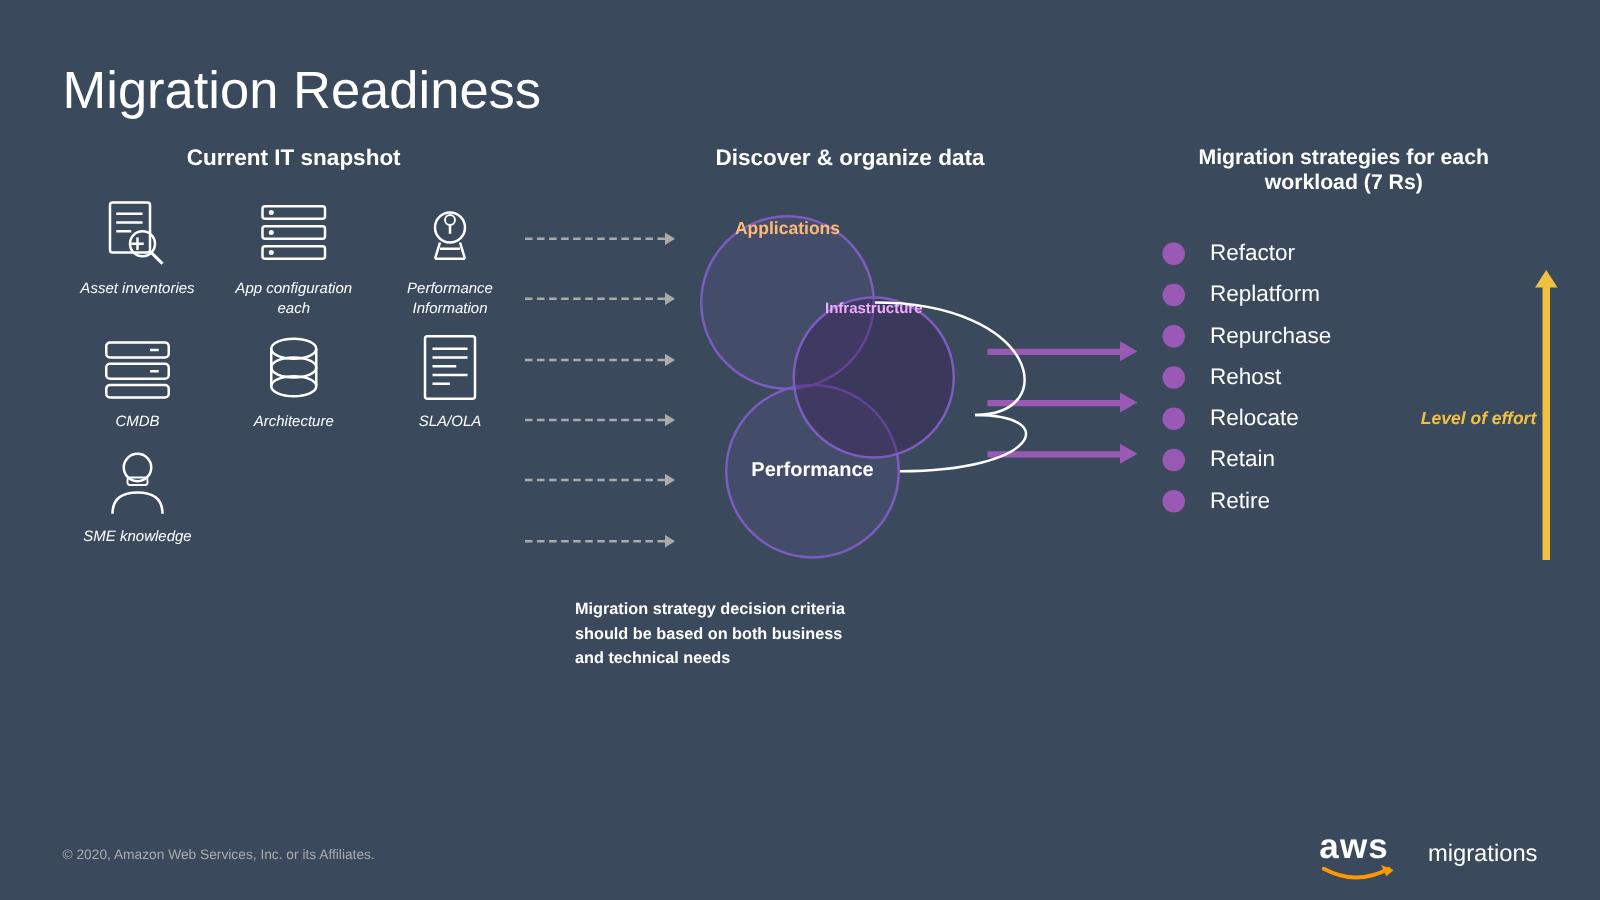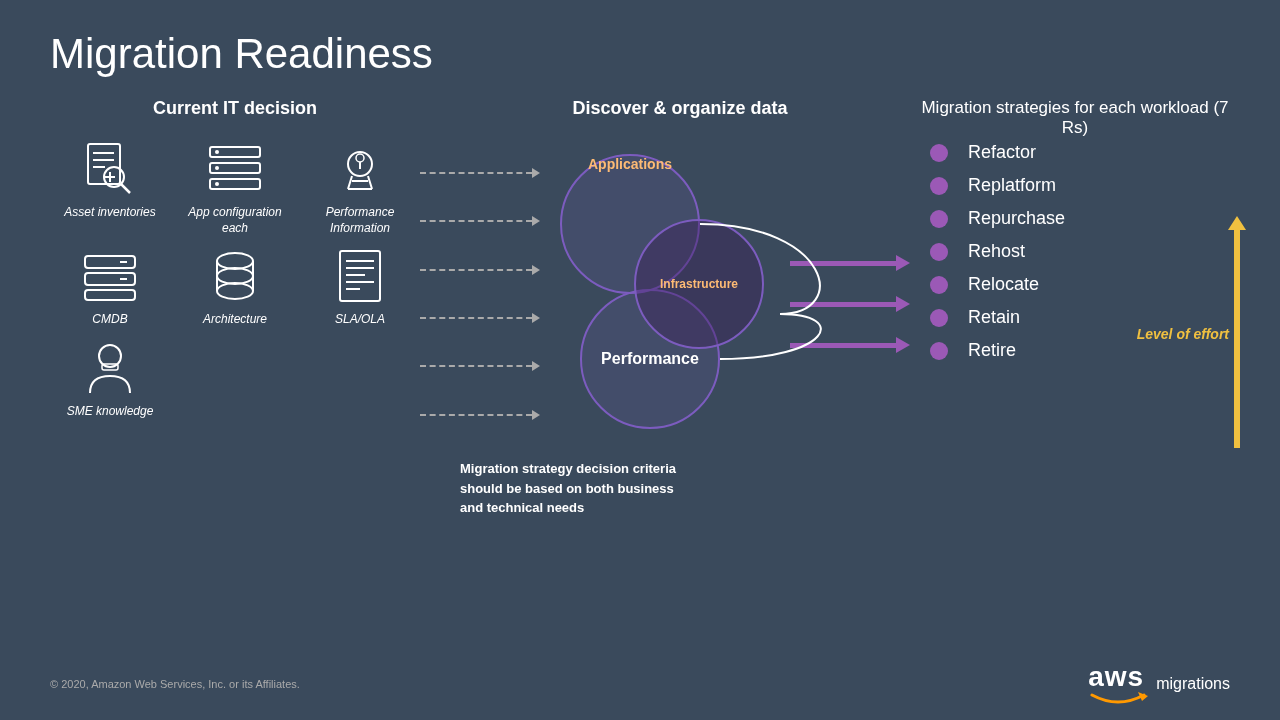--- a/index.html
+++ b/index.html
@@ -10,21 +10,21 @@
       font-family: 'Segoe UI', Arial, sans-serif;
       color: #ffffff;
       overflow: hidden;
       position: relative;
     }
 
     .slide {
       width: 1280px;
       height: 720px;
       position: relative;
-      padding: 30px 50px;
+      padding: 48px 50px;
     }
 
     .title {
       font-size: 42px;
       font-weight: 300;
       color: #ffffff;
       margin-bottom: 20px;
     }
 
     
@@ -155,39 +155,39 @@
     .circle-infra {
       position: absolute;
       top: 75px;
       left: 84px;
       width: 130px;
       height: 130px;
       border-radius: 50%;
       border: 2.5px solid #7c5cbf;
       background: rgba(60, 30, 90, 0.4);
       display: flex;
-      align-items: center;
+      align-items: flex-start;
       justify-content: center;
       font-size: 12px;
       font-weight: 600;
-      color: #fdba74;
+      color: #f0abfc;
       text-align: center;
     }
 
     
     .col-right {
       width: 310px;
       flex-shrink: 0;
     }
 
     .col-right h2 {
       font-size: 18px;
-      font-weight: 400;
-      color: #ffffff;
-      margin-bottom: 4px;
+      font-weight: 700;
+      color: #ffffff;
+      margin-bottom: 36px;
       text-align: center;
     }
 
     .strategies {
       list-style: none;
       display: flex;
       flex-direction: column;
       gap: 12px;
       padding-left: 10px;
     }
@@ -292,21 +292,21 @@
 </head>
 <body>
 
 <div class="slide">
 
   <h1 class="title">Migration Readiness</h1>
 
   <div class="section-wrapper">
 
     <div class="col-left">
-      <h2>Current IT decision</h2>
+      <h2>Current IT snapshot</h2>
       <div class="icon-grid">
 
         <div class="icon-item">
           <svg viewBox="0 0 60 60">
             <rect x="8" y="5" width="32" height="40" rx="2" stroke-width="2"></rect>
             <line x1="13" y1="14" x2="34" y2="14" stroke-width="2"></line>
             <line x1="13" y1="21" x2="34" y2="21" stroke-width="2"></line>
             <line x1="13" y1="28" x2="25" y2="28" stroke-width="2"></line>
             <circle cx="34" cy="38" r="10" stroke-width="2"></circle>
             <line x1="41" y1="45" x2="50" y2="54" stroke-width="2.5"></line>
@@ -506,17 +506,17 @@
     <span class="footer-copy">© 2020, Amazon Web Services, Inc. or its Affiliates.</span>
     <div class="aws-logo">
       <div style="display:flex;flex-direction:column;align-items:flex-start;">
         <span class="aws-text" style="font-size:28px;font-weight:600;letter-spacing:1px;line-height:1;">aws</span>
 
         <svg width="60" height="14" viewBox="0 0 60 14">
           <path d="M 4 4 Q 30 18 56 4" stroke="#ff9900" stroke-width="3" fill="none" stroke-linecap="round"></path>
           <polygon points="50,1 60,5 54,10" fill="#ff9900"></polygon>
         </svg>
       </div>
-      <span class="migrations-text" style="font-size:16px;margin-left:0;font-weight:300;">migrations</span>
+      <span class="migrations-text" style="font-size:19px;margin-left:19px;font-weight:300;">migrations</span>
     </div>
   </div>
 
 </div>
 
 </body></html>

